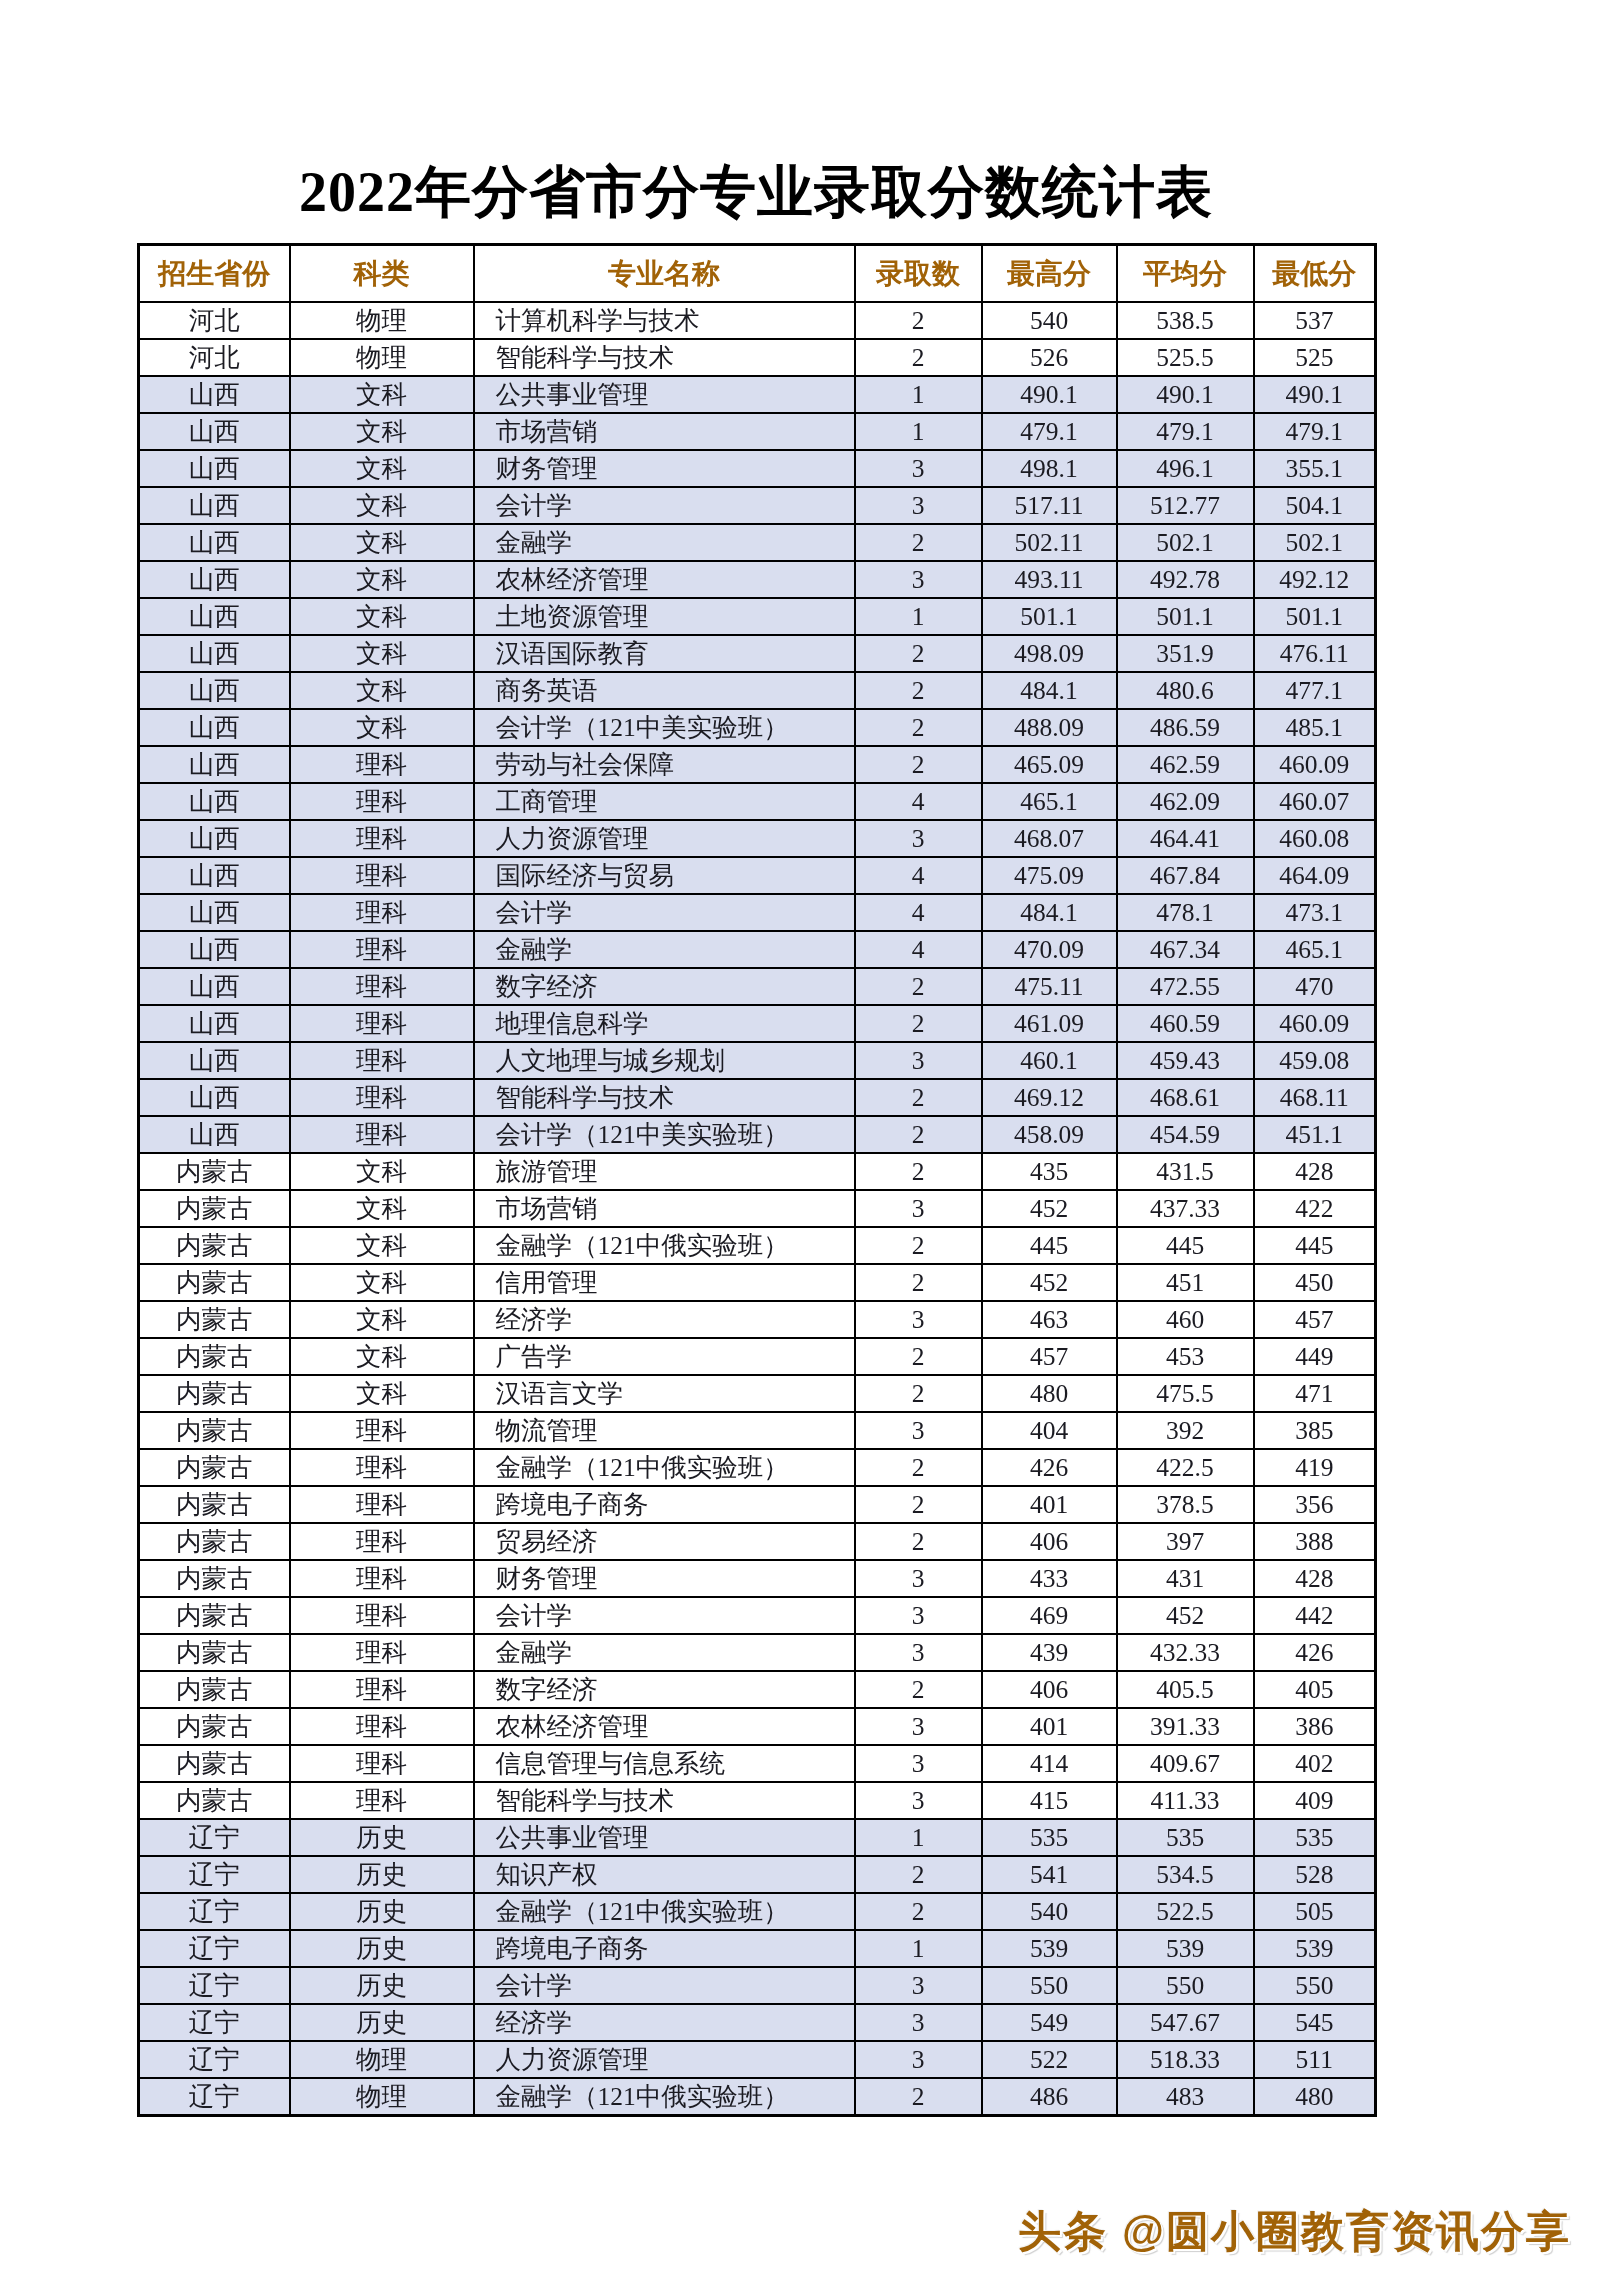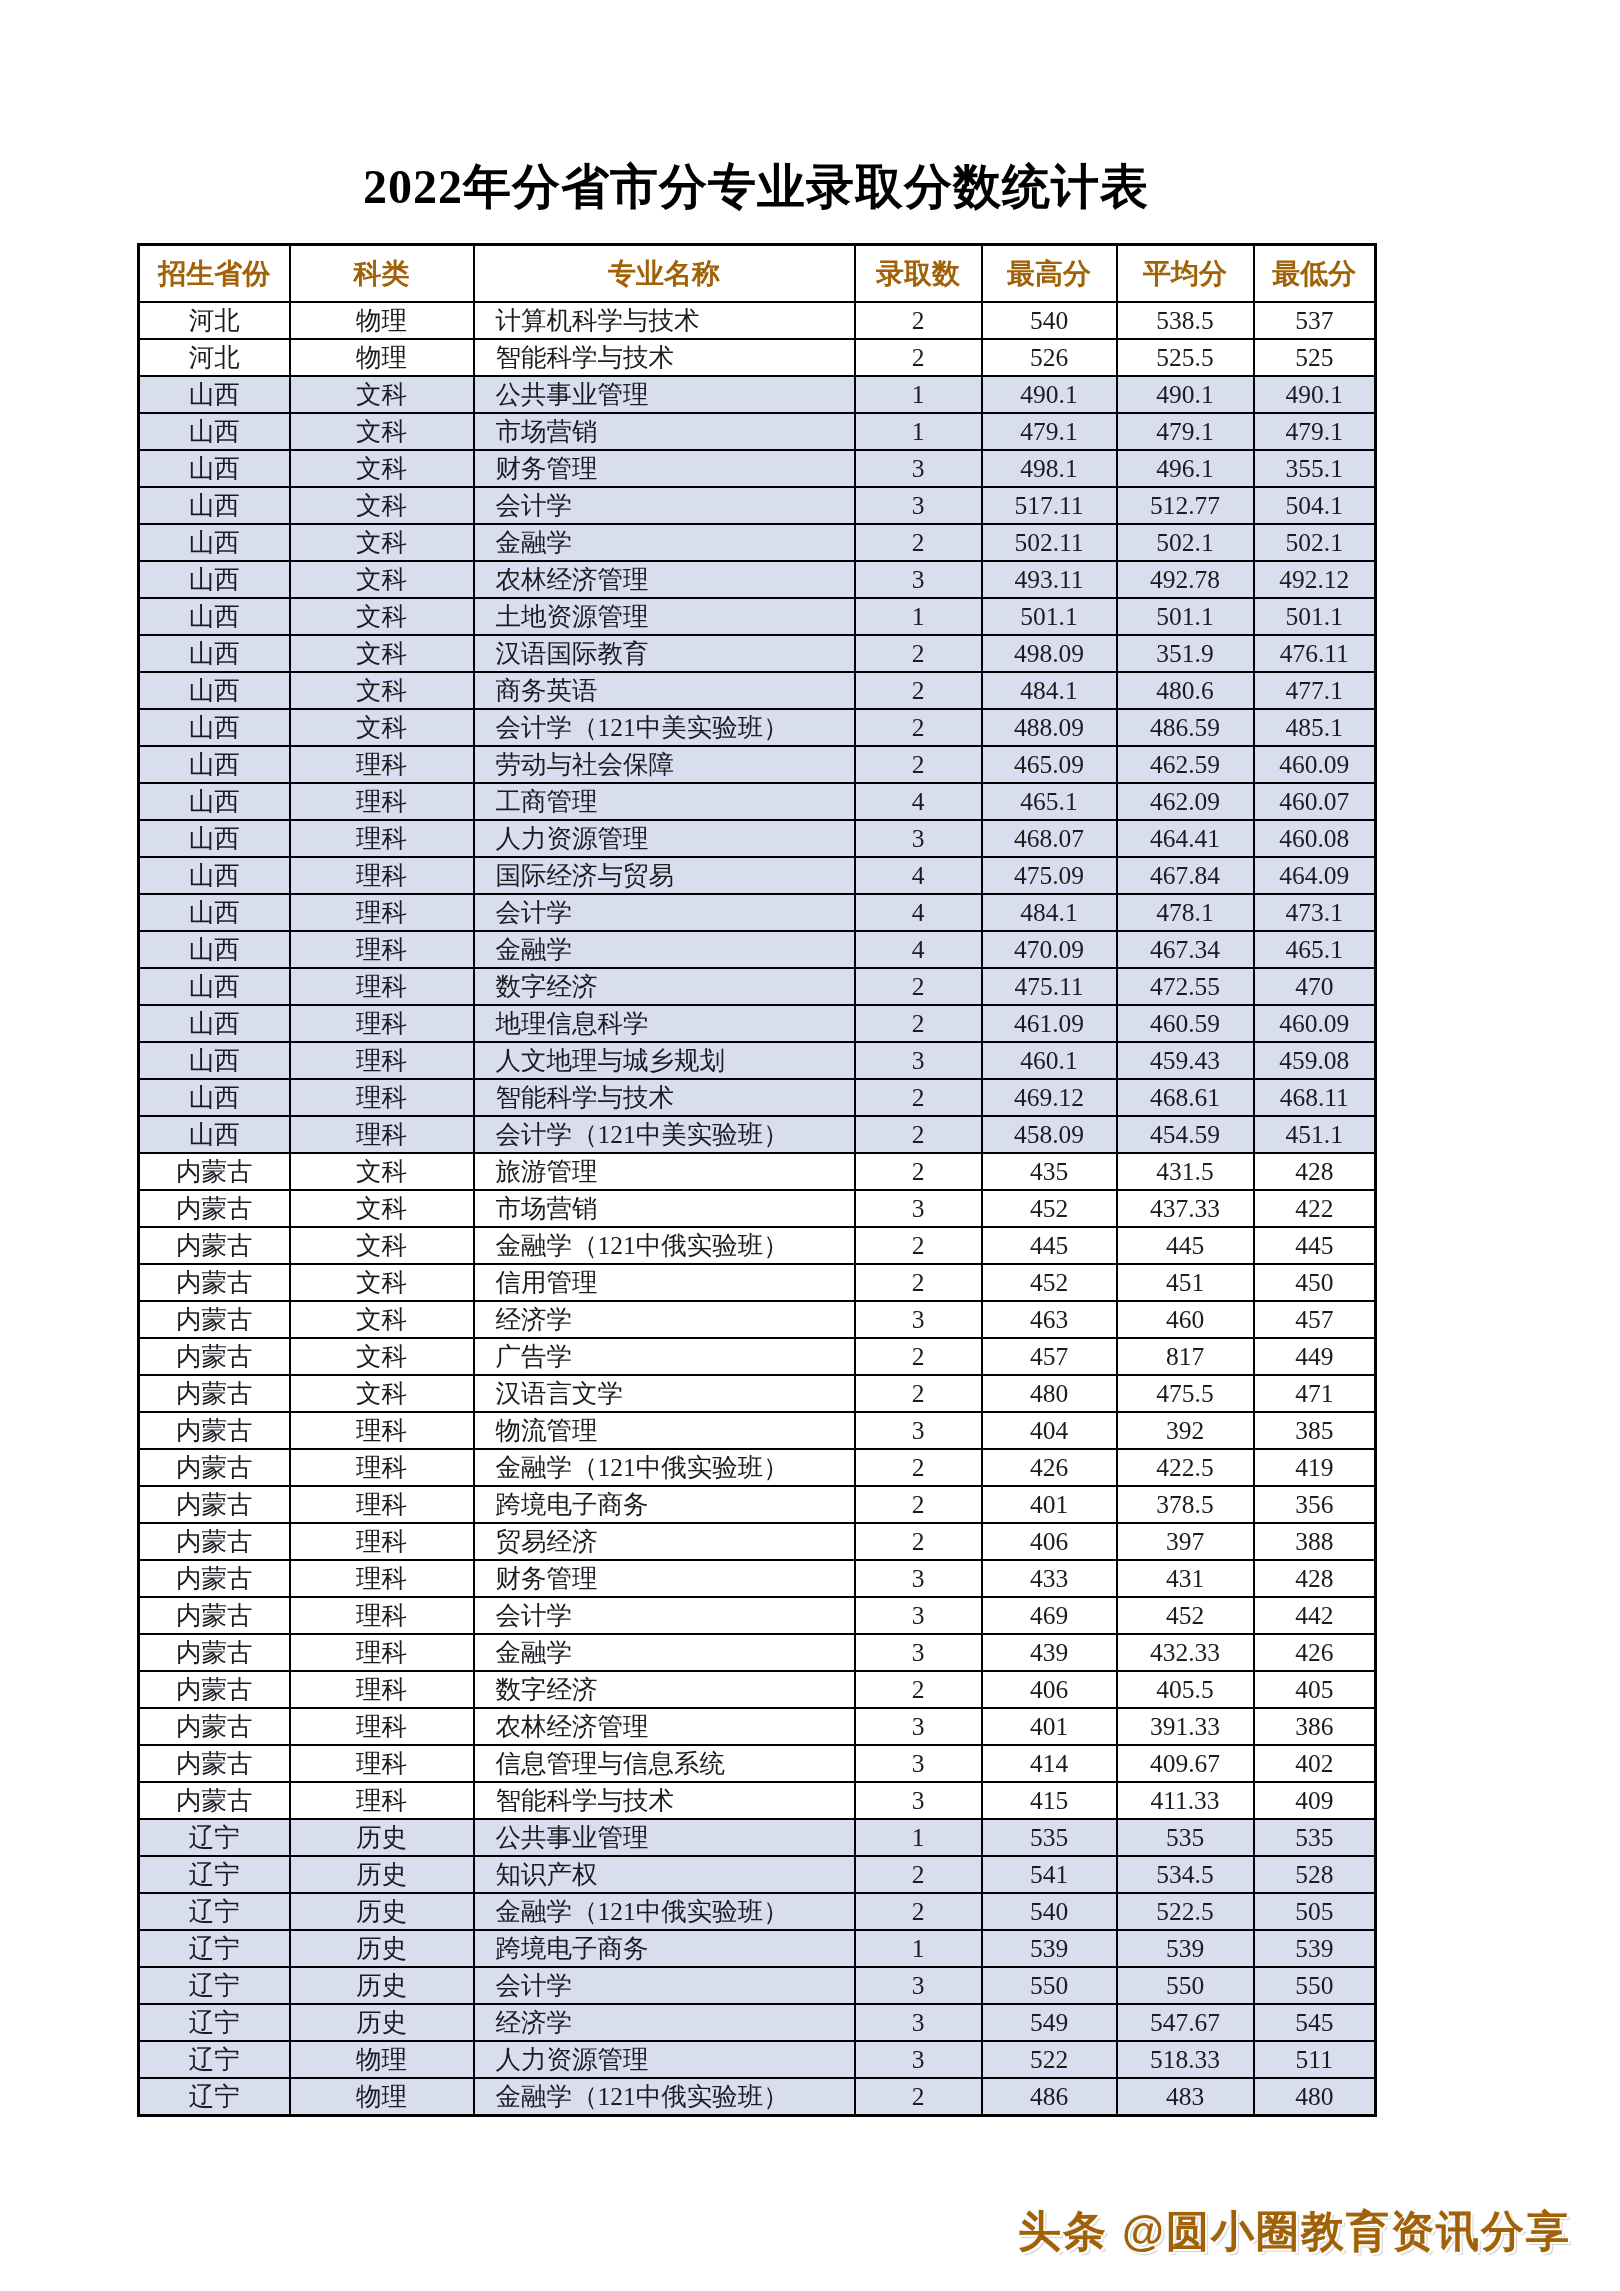--- a/index.html
+++ b/index.html
@@ -13,21 +13,21 @@
     position: relative;
     font-family: "Liberation Serif", "DejaVu Serif", serif;
     color: #1b1b22;
   }
   .page-title {
     position: absolute;
     left: 137px;
     top: 155px;
     width: 1238px;
     text-align: center;
-    font-size: 48px;
+    font-size: 56px;
     font-weight: bold;
     color: #000000;
     letter-spacing: 1px;
     margin: 0;
     font-family: "Liberation Serif", "DejaVu Serif", serif;
   }
   table.score-table {
     position: absolute;
     left: 137px;
     top: 243px;
@@ -353,21 +353,21 @@
         <td>463</td>
         <td>460</td>
         <td>457</td>
       </tr>
       <tr>
         <td>内蒙古</td>
         <td>文科</td>
         <td class="major-cell">广告学</td>
         <td>2</td>
         <td>457</td>
-        <td>817</td>
+        <td>453</td>
         <td>449</td>
       </tr>
       <tr>
         <td>内蒙古</td>
         <td>文科</td>
         <td class="major-cell">汉语言文学</td>
         <td>2</td>
         <td>480</td>
         <td>475.5</td>
         <td>471</td>

